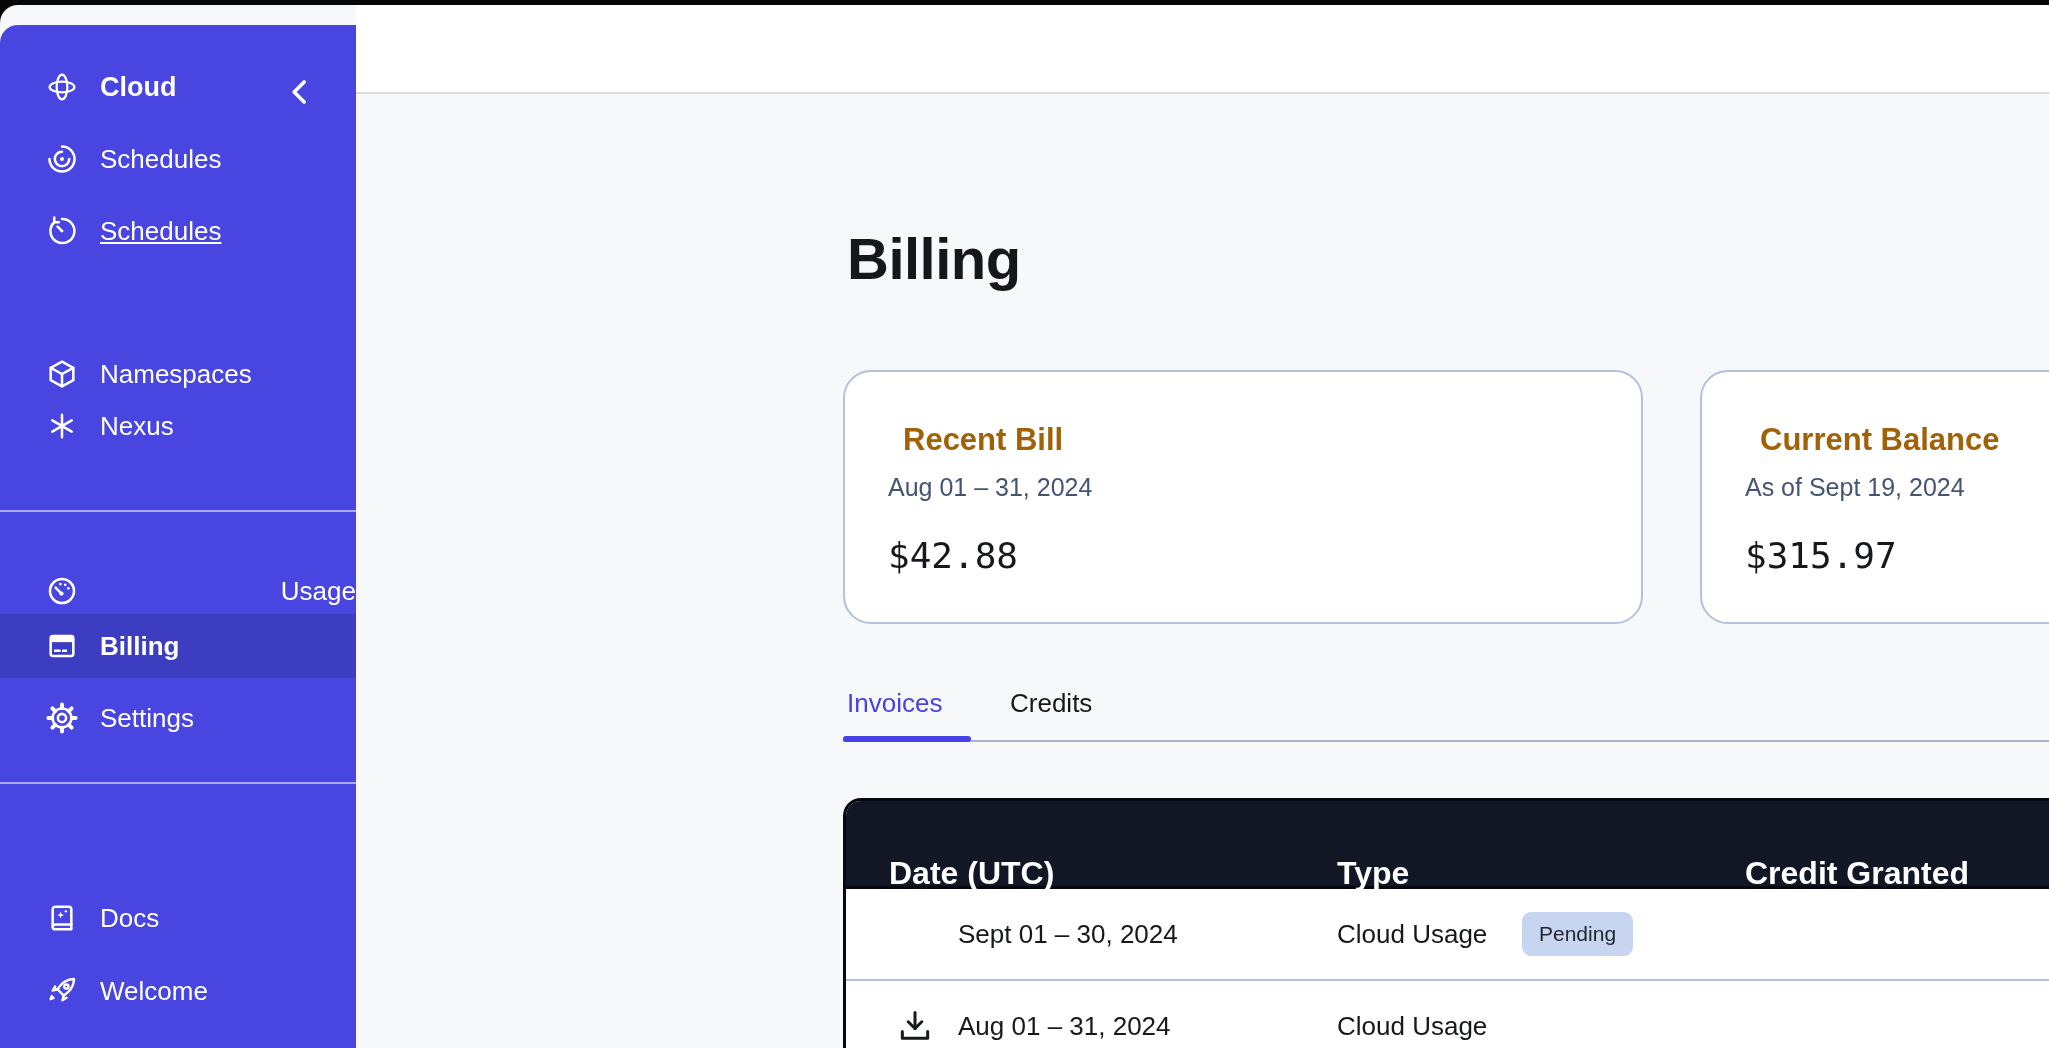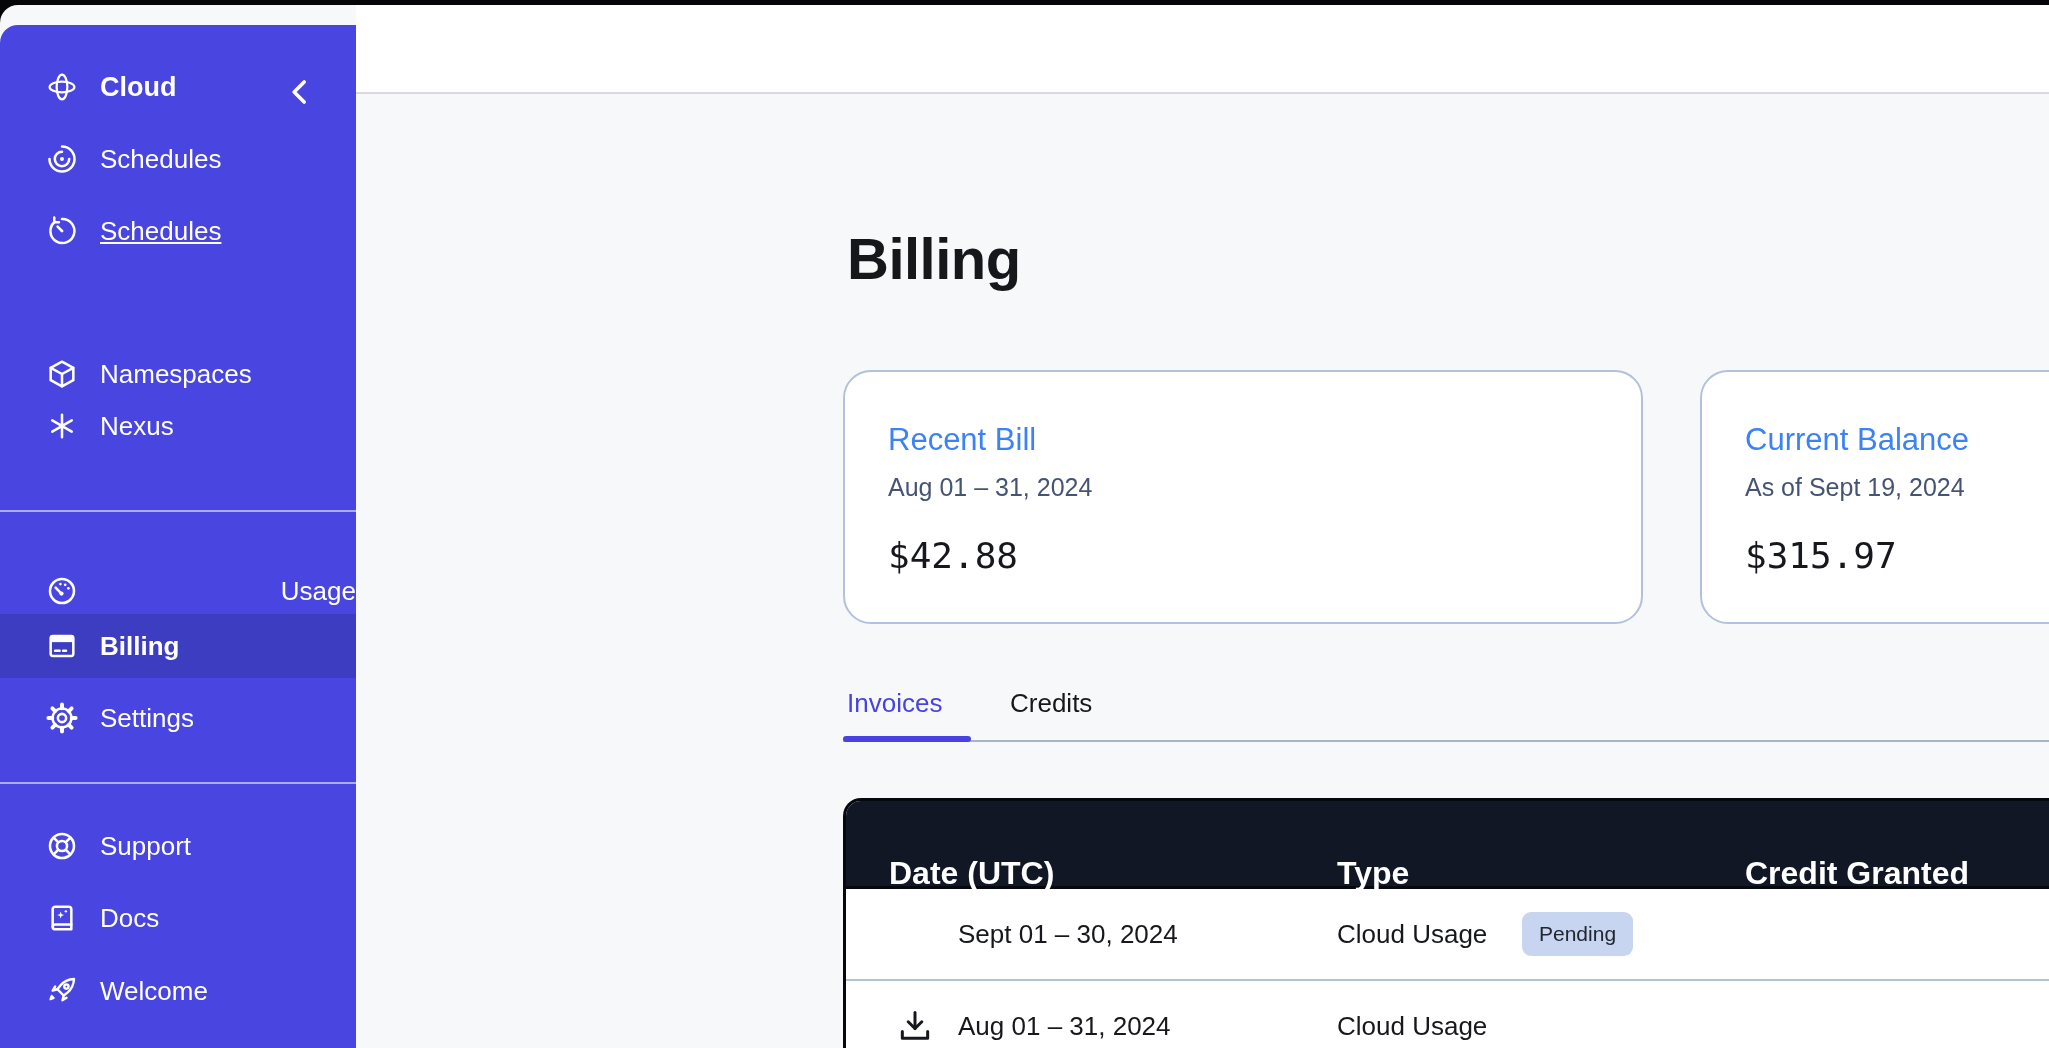--- a/index.html
+++ b/index.html
@@ -26,21 +26,21 @@
     background:#FFFFFF; border-bottom:2px solid #D8DADF; }
 
   
   .page-title { position:absolute; left:847px; top:220px; font-size:58px;
     font-weight:bold; color:#16171B; letter-spacing:-0.5px; }
 
   .card { position:absolute; top:365px; height:254px; background:#FFFFFF;
     border:2px solid #B3C1DC; border-radius:28px; padding:50px 43px 0 43px; }
   .card.recent { left:843px; width:800px; }
   .card.balance { left:1700px; width:700px; }
-  .card-title { font-size:31px; font-weight:normal; color:#3b82f6; }
+  .card-title { font-size:31px; font-weight:bold; color:#a16207;margin-left:15px; }
   .card-sub { font-size:25px; color:#465473; margin-top:15px; }
   .card-amount { font-size:36px; color:#17181D; margin-top:33px;
     font-family:"DejaVu Sans Mono",monospace; }
 
   
   .tab { position:absolute; top:683px; font-size:26px; cursor:pointer; }
   .tab.active-tab { left:847px; color:#4742E1; }
   .tab.inactive-tab { left:1010px; color:#17181C; }
   .tab-hairline { position:absolute; left:843px; top:735px; width:1206px; height:2px; background:#A9B3C6; }
   .tab-underline { position:absolute; left:843px; top:731px; width:128px; height:6px;
@@ -154,28 +154,20 @@
             <path d="M6.84 6.84 L4.8 4.8"></path>
           <path d="M12 4.7 V1.8"></path>
             <path d="M17.16 6.84 L19.2 4.8"></path>
         </g>
       </svg>
       <span>Settings</span>
     </div>
 
     <div class="side-divider" style="top:757px;"></div>
 
-    <div class="nav-item" style="top:789px;">
-      <svg class="nav-icon" viewBox="0 0 24 24" fill="none" stroke="#fff" stroke-width="1.9" stroke-linecap="round">
-        <circle cx="12" cy="12" r="9"></circle>
-        <circle cx="12" cy="12" r="3.8"></circle>
-        <path d="M5.9 5.9 L9.2 9.2 M18.1 5.9 L14.8 9.2 M5.9 18.1 L9.2 14.8 M18.1 18.1 L14.8 14.8"></path>
-      </svg>
-      <span>Support</span>
-    </div>
 
     <div class="nav-item" style="top:861px;">
       <svg class="nav-icon" viewBox="0 0 24 24" fill="none" stroke="#fff" stroke-width="1.9" stroke-linecap="round" stroke-linejoin="round">
         <path d="M19 16.8 V5.5 A2 2 0 0 0 17 3.5 H7 A2 2 0 0 0 5 5.5 V18.5"></path>
         <path d="M5 18.5 A2 2 0 0 0 7 20.5 H19 V16.8 H7 A2 2 0 0 0 5 18.5 Z"></path>
         <path d="M11 7.2 l.7 1.9 1.9.7 -1.9.7 -.7 1.9 -.7 -1.9 -1.9 -.7 1.9 -.7 Z" fill="#fff" stroke="none"></path>
         <circle cx="14.9" cy="7" r="0.9" fill="#fff" stroke="none"></circle>
       </svg>
       <span>Docs</span>
     </div>

